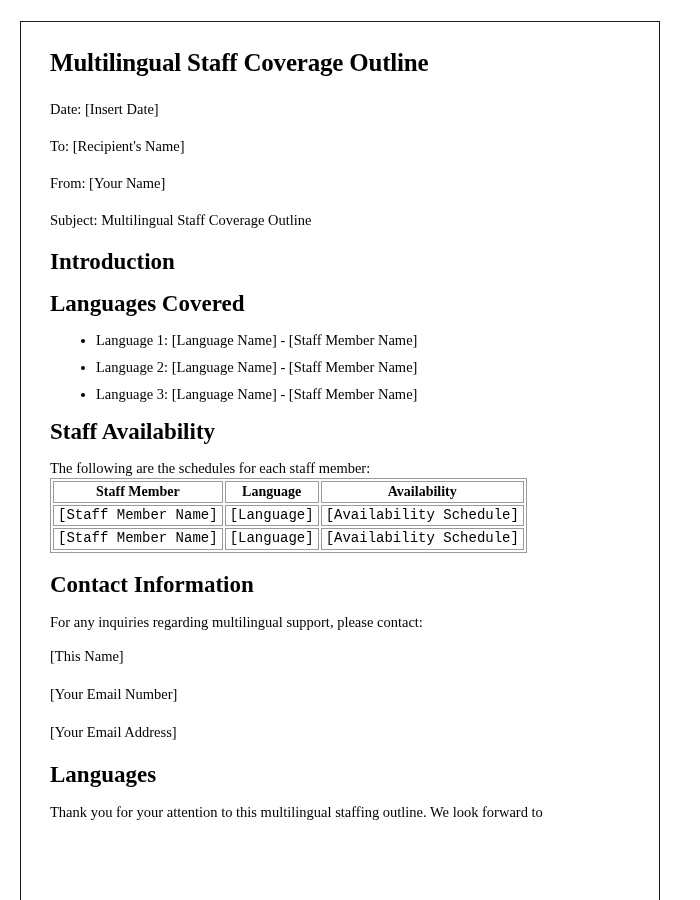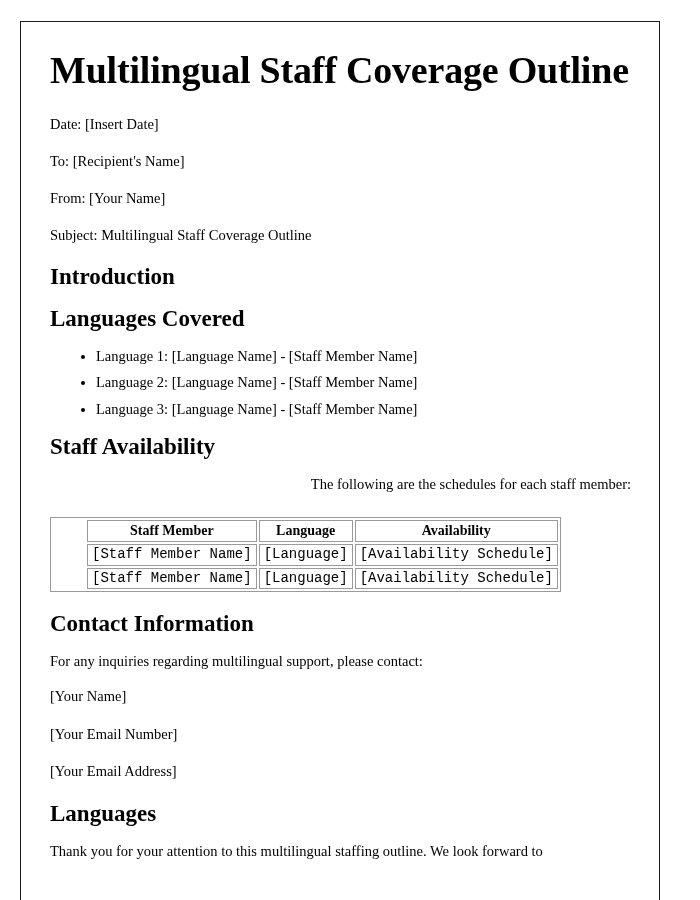--- a/index.html
+++ b/index.html
@@ -23,21 +23,21 @@
     width: 640px;
     min-height: 900px;
     box-sizing: border-box;
     border: 1px solid #1c1c1c;
     border-bottom: none;
     background: #ffffff;
     padding: 26px 28px 0 29px;
   }
 
   .doc-title {
-    font-size: 38px;
+    font-size: 25px;
     font-weight: bold;
     line-height: 1.18;
     margin: 0 0 22px 0;
     letter-spacing: -0.2px;
   }
 
   .meta-line {
     font-size: 14.5px;
     line-height: 1.25;
     margin: 0 0 19px 0;
@@ -50,42 +50,40 @@
     margin: 11px 0 14px 0;
   }
 
   p.body-text {
     font-size: 14.5px;
     line-height: 1.3;
     margin: 0 0 16px 0;
   }
 
   p.body-text.tight {
-    margin-bottom: 24px;
-    text-align: right;
+    margin-bottom: 0;
   }
 
   ul.bullet-list {
     margin: 0 0 14px 0;
     padding-left: 38px;
     list-style-type: disc;
   }
   ul.bullet-list li {
     font-size: 14.5px;
     line-height: 1.3;
     margin: 8px;
   }
 
   table.schedule-table {
     border-collapse: separate;
     border-spacing: 2px;
     border: 1px solid #9a9a9a;
     margin: 0 0 18px 0;
     font-size: 14px;
-    padding-left: 34px;
   }
   table.schedule-table th,
   table.schedule-table td {
     border: 1px solid #9a9a9a;
     padding: 1px 4px;
     line-height: 1.26;
     white-space: nowrap;
   }
   table.schedule-table th {
     font-weight: bold;
@@ -149,20 +147,20 @@
       <tr>
         <td>[Staff Member Name]</td>
         <td>[Language]</td>
         <td>[Availability Schedule]</td>
       </tr>
     </tbody>
   </table>
 
   <h2 class="section-heading">Contact Information</h2>
   <p class="body-text">For any inquiries regarding multilingual support, please contact:</p>
-  <p class="contact-line">[Your Name]</p>
+  <p class="contact-line">[This Name]</p>
   <p class="contact-line">[Your Email Number]</p>
   <p class="contact-line">[Your Email Address]</p>
 
   <h2 class="section-heading">Languages</h2>
   <p class="conclusion-text">Thank you for your attention to this multilingual staffing outline. We look forward to</p>
 
 </div>
 
 </body></html>

